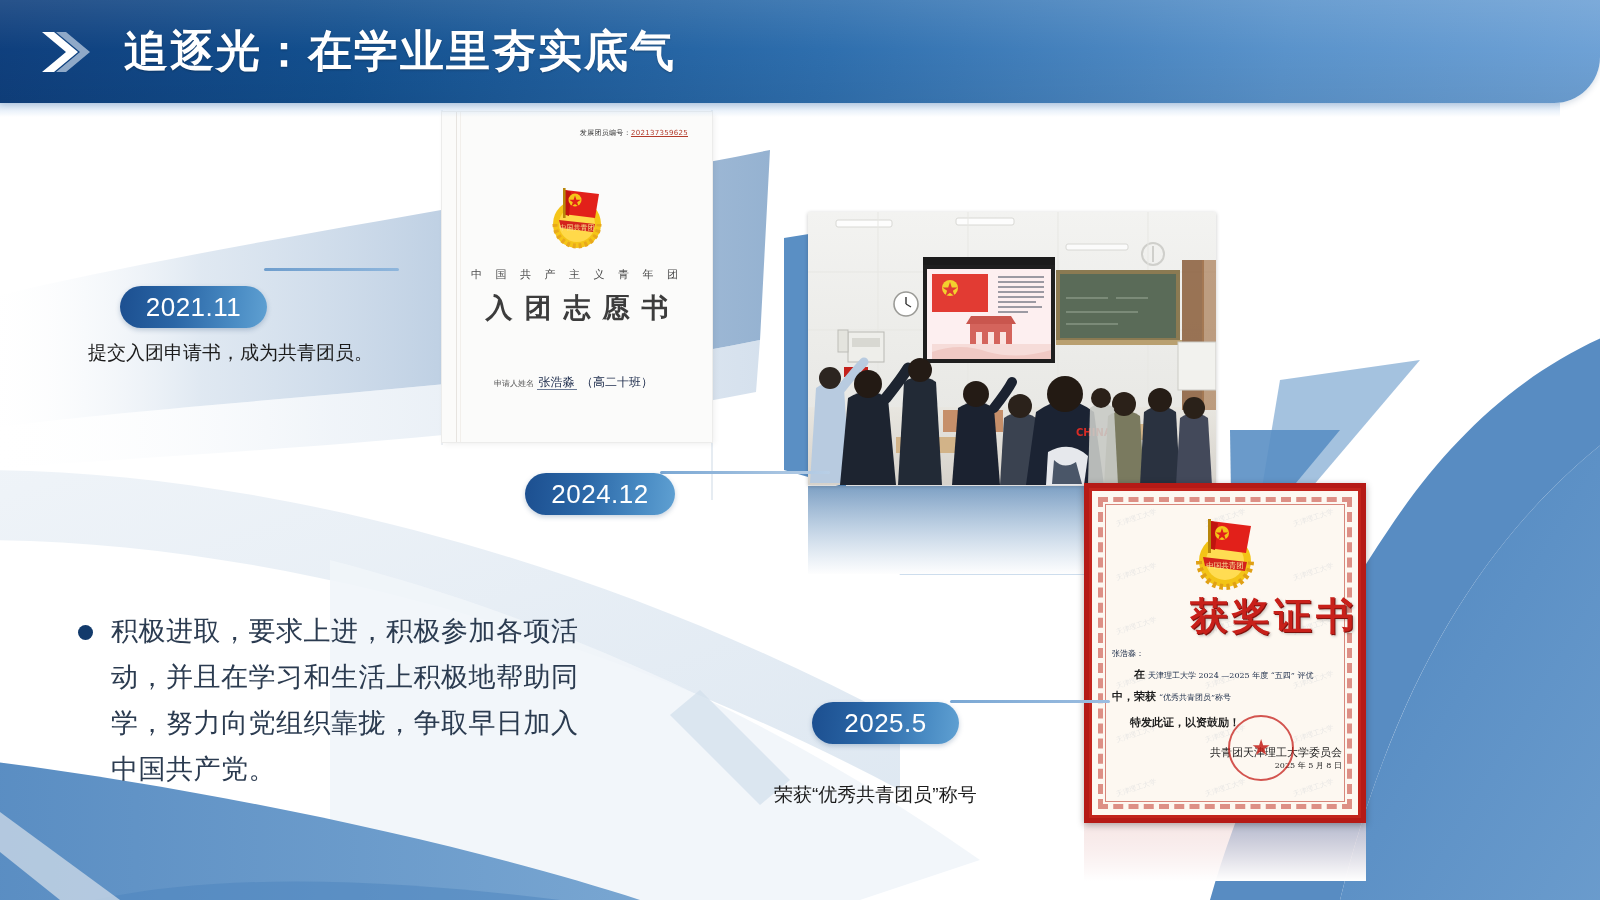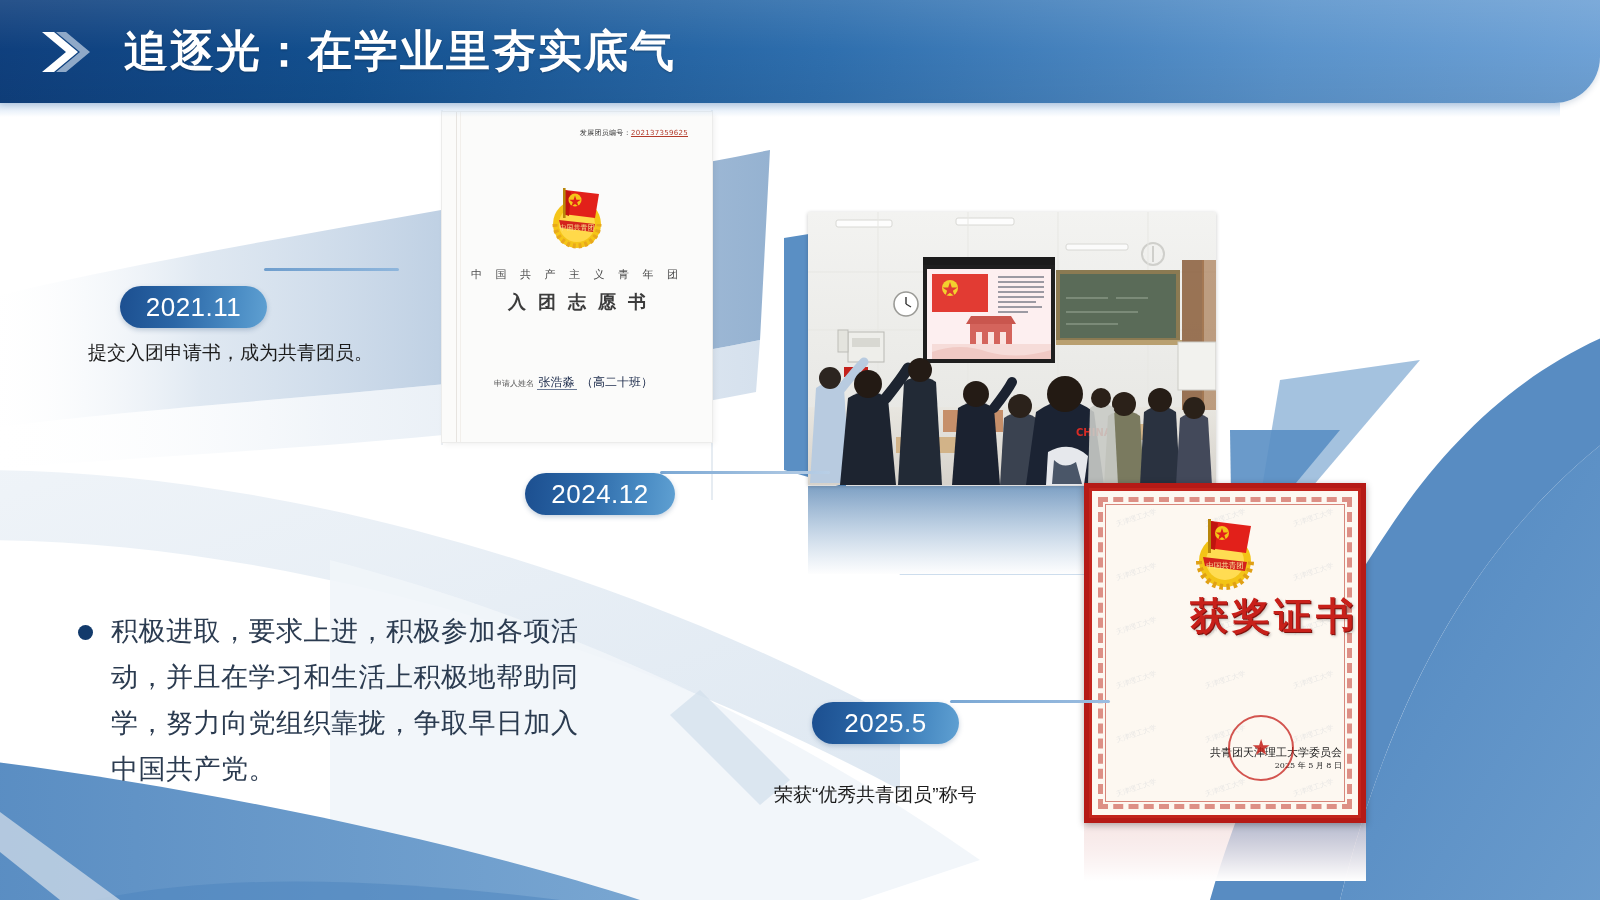--- a/index.html
+++ b/index.html
@@ -114,21 +114,21 @@
   .doc .hdrnum{color:#b33b2b;text-decoration:underline;}
   .doc .emblem{position:absolute;left:50%;top:68px;transform:translateX(-50%);}
   .doc .org{
     position:absolute;left:0;right:0;top:155px;text-align:center;
     font-family:"DejaVu Serif","Liberation Serif",serif;
     font-size:11px;color:#4a4a4a;letter-spacing:5px;
   }
   .doc .big{
     position:absolute;left:0;right:0;top:178px;text-align:center;
     font-family:"DejaVu Serif","Liberation Serif",serif;
-    font-size:18px;font-weight:700;color:#3c3c3c;letter-spacing:12px;
+    font-size:27px;font-weight:700;color:#3c3c3c;letter-spacing:12px;
     text-indent:12px;
   }
   .doc .applicant{
     position:absolute;left:52px;top:262px;font-size:8px;color:#555;
     font-family:"DejaVu Sans",sans-serif;
   }
   .doc .handw{
     font-family:"DejaVu Serif",serif;color:#1b2a4a;font-size:12px;
     border-bottom:1px solid #6a7a95;padding:0 2px;
   }
@@ -445,20 +445,32 @@
         <path d="M32 8 L39 10 L36 37 L29 35 Z" fill="#bf140f"></path>
         <circle cx="43" cy="20" r="7" fill="#f3c417"></circle>
         <path d="M43 15 l1.5 4.5 4.8 0 -3.9 2.8 1.5 4.6 -3.9 -2.8 -3.9 2.8 1.5 -4.6 -3.9 -2.8 4.8 0 Z" fill="#e2201a"></path>
         <rect x="29" y="6" width="3" height="34" fill="#b8860b"></rect>
         <path d="M24 44 L68 49 L66 58 L26 53 Z" fill="#d4231c"></path>
         <text x="46" y="55" font-size="7.5" fill="#f8e79b" text-anchor="middle" font-family="DejaVu Serif, serif">中国共青团</text>
       </svg>
 
       <div class="cert-title">获奖证书</div>
 
+      <div class="cert-body">
+        <div class="ln hw">张浩淼：</div>
+        <div class="ln" style="text-indent:22px">
+          <span class="b">在</span>
+          <span class="hw">天津理工大学 2024 —2025 年度 “五四” 评优</span>
+        </div>
+        <div class="ln">
+          <span class="b">中，荣获</span>
+          <span class="hw">“优秀共青团员”称号</span>
+        </div>
+        <div class="ln b" style="text-indent:18px;margin-top:4px">特发此证，以资鼓励！</div>
+      </div>
 
       <div class="cert-sign">
         <div class="org">共青团天津理工大学委员会</div>
         <div class="dt">2025 年 5 月 8 日</div>
       </div>
       <div class="cert-stamp">★</div>
     </div>
   </div>
   <div class="cert-reflect">
     <div class="rin" style="background:linear-gradient(0deg,#fdf8f1,#d9b2ad 70%,#b51a16);"></div>

